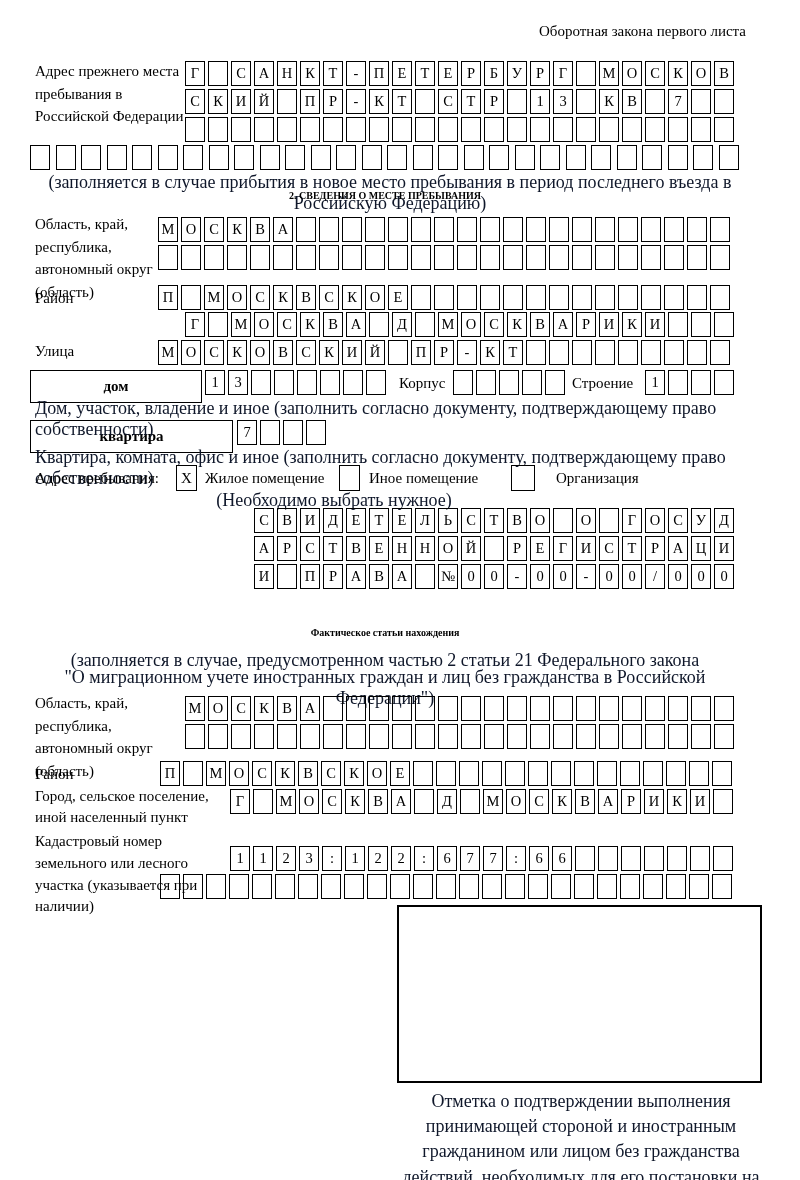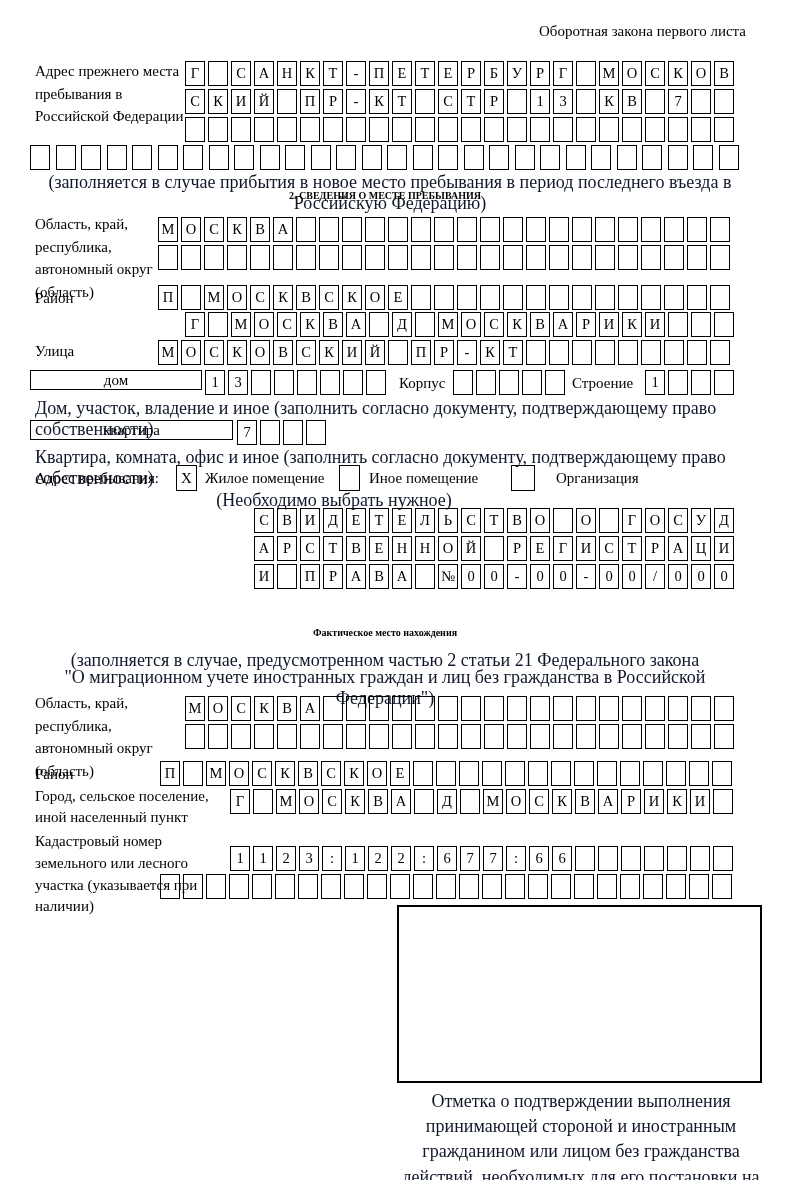--- a/index.html
+++ b/index.html
@@ -17,23 +17,24 @@
   .center{text-align:center;}
   .boxrow{display:flex;gap:3px;}
   .boxrow.wide-gap{gap:5.5px;}
   .cell{
     width:20px;height:25px;flex:0 0 auto;
     border:1.6px solid #000;box-sizing:border-box;
     display:flex;align-items:center;justify-content:center;
     font-size:14.5px;font-family:"Liberation Serif","DejaVu Serif",serif;
   }
   .labelbox{
-    border:1.6px solid #000;box-sizing:border-box;height:20px;
+    border:1.6px solid #000;box-sizing:border-box;height:33px;
     display:flex;align-items:center;justify-content:center;
     font-size:15px;
+    font-weight:bold;
   }
   .checkbox{
     border:1.7px solid #000;box-sizing:border-box;
     width:21px;height:26px;
     display:flex;align-items:center;justify-content:center;
     font-size:15px;
   }
   .bigbox{border:2px solid #000;box-sizing:border-box;background:#fff;}
 </style>
 </head>
@@ -406,21 +407,21 @@
       <div class="cell">0</div>
       <div class="cell">-</div>
       <div class="cell">0</div>
       <div class="cell">0</div>
       <div class="cell">/</div>
       <div class="cell">0</div>
       <div class="cell">0</div>
       <div class="cell">0</div>
     </div>
 
-  <div class="abs title" style="left:30px;top:627px;width:710px;">Фактическое место нахождения</div>
+  <div class="abs title" style="left:30px;top:627px;width:710px;">Фактическое статьи нахождения</div>
   <div class="abs cap center" style="left:30px;top:650px;width:710px;">(заполняется в случае, предусмотренном частью 2 статьи 21 Федерального закона</div>
   <div class="abs cap center" style="left:30px;top:667px;width:710px;">"О миграционном учете иностранных граждан и лиц без гражданства в Российской Федерации")</div>
 
   <div class="abs lbl" style="left:35px;top:692px;width:155px;">Область, край, республика, автономный округ (область)</div>
   <div class="abs boxrow" style="left:185px;top:696px;">
       <div class="cell">М</div>
       <div class="cell">О</div>
       <div class="cell">С</div>
       <div class="cell">К</div>
       <div class="cell">В</div>

